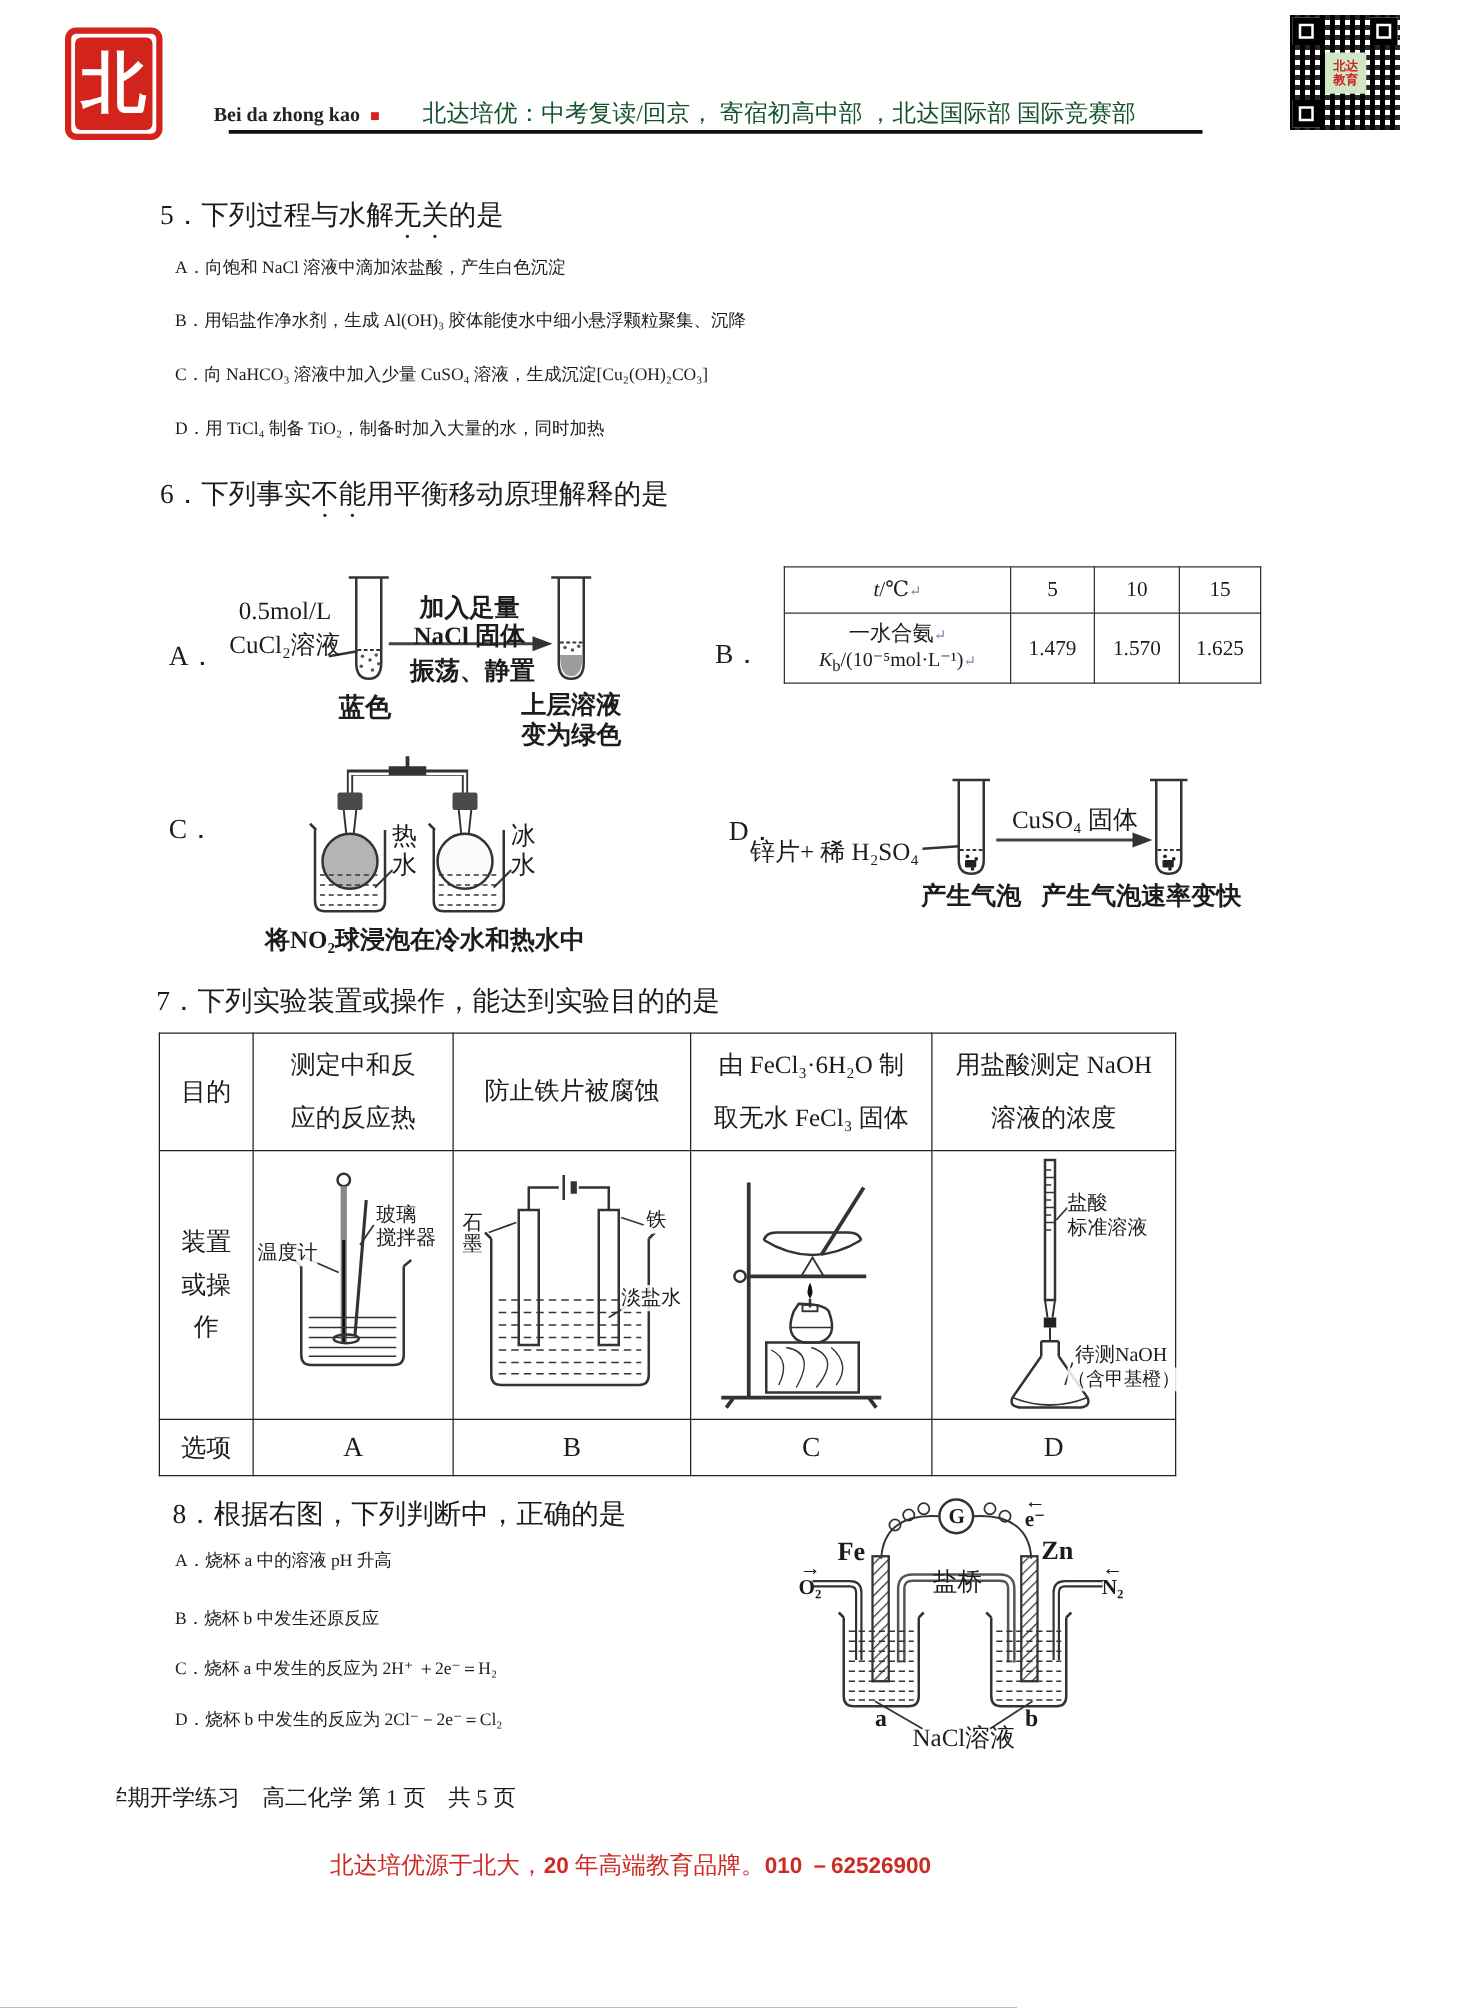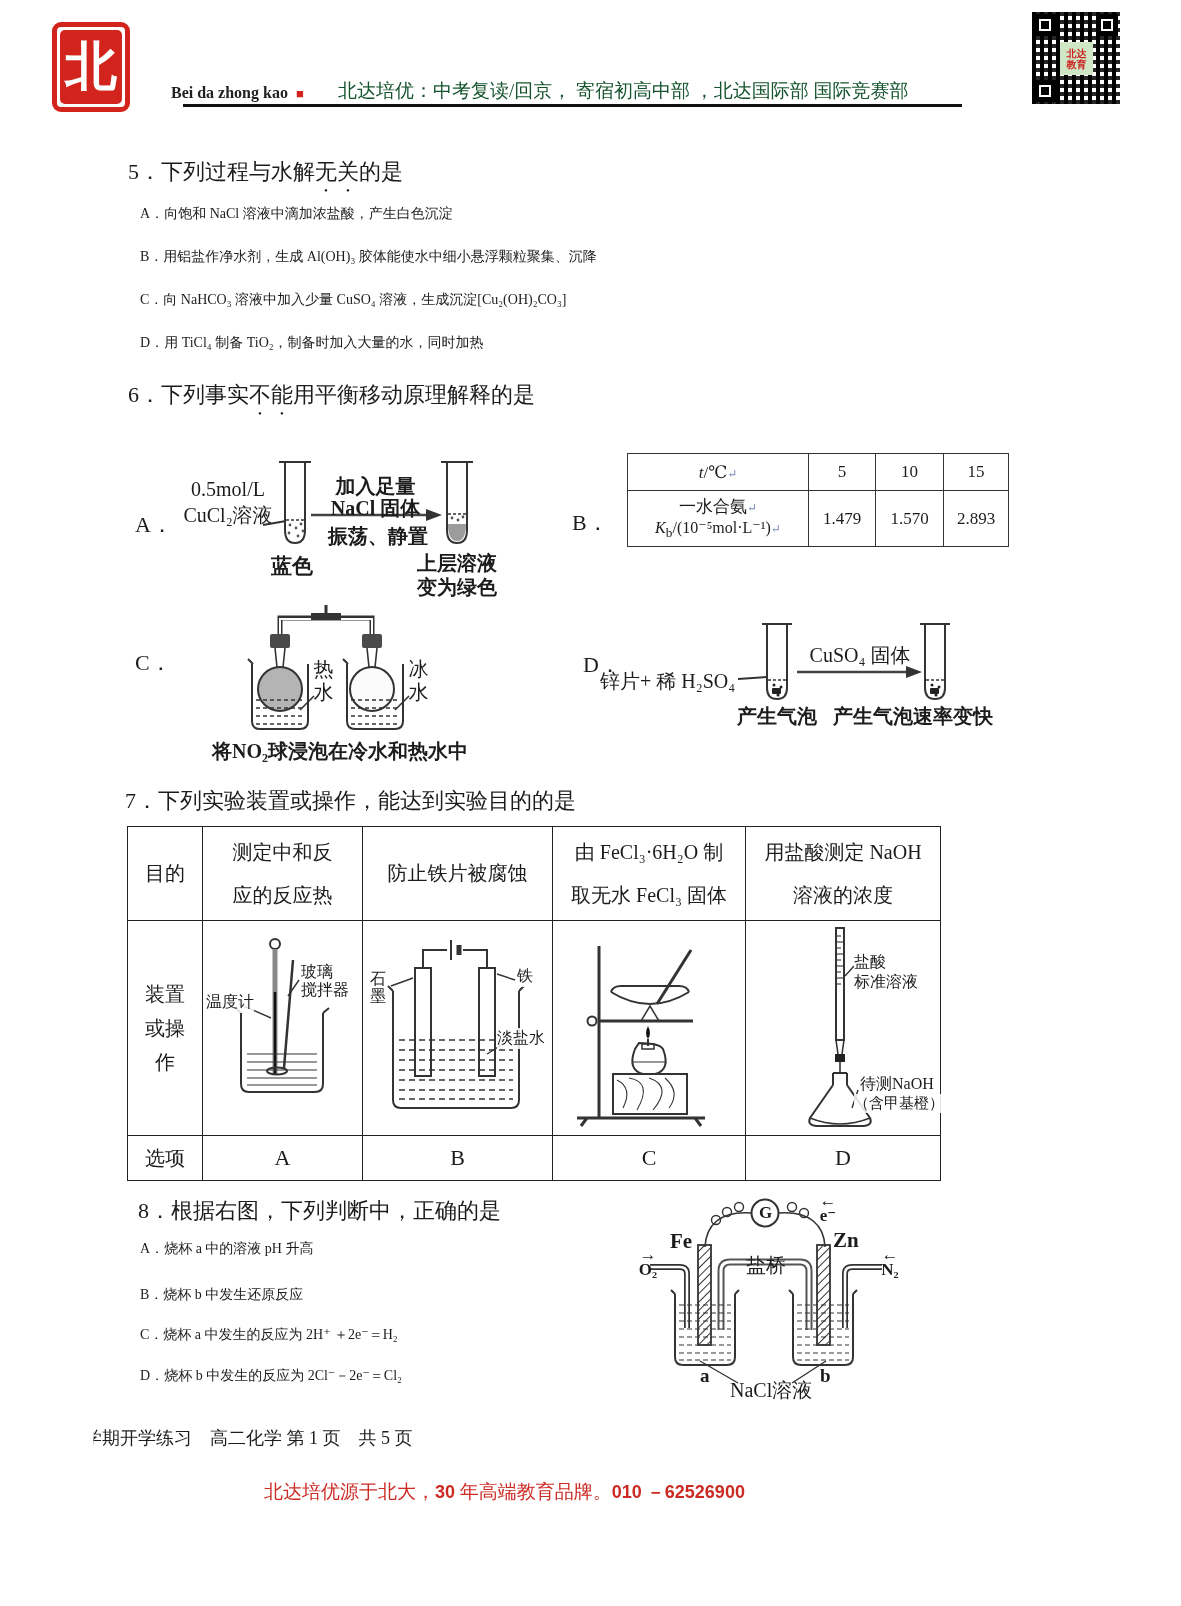--- a/index.html
+++ b/index.html
@@ -151,21 +151,21 @@
       <td>10</td>
       <td>15</td>
     </tr>
     <tr style="height:56px;">
       <td>
         <div><span>一水合氨</span><span class="ret">↵</span></div>
         <div style="font-size:16px;"><i>K</i><sub>b</sub><span>/(10⁻⁵mol·L⁻¹)</span><span class="ret">↵</span></div>
       </td>
       <td>1.479</td>
       <td>1.570</td>
-      <td>2.893</td>
+      <td>1.625</td>
     </tr>
   </tbody>
     </table>
 
   <div class="abs" style="left:128px;top:588px;width:445px;height:180px;">
     <svg width="445" height="180" viewBox="0 0 445 180">
       <g stroke="#333" fill="none">
         <path d="M152,48 V30 H244 V48" stroke-width="5"></path>
         <path d="M152,48 V31 H244 V48" stroke="#fff" stroke-width="2"></path>
         <line x1="198" y1="17" x2="198" y2="27" stroke-width="3"></line>
@@ -467,16 +467,16 @@
     </div>
     <div class="abs b" style="left:80px;top:180px;font-size:19px;">a</div>
     <div class="abs b" style="left:200px;top:180px;font-size:19px;">b</div>
     <div class="abs diaglbl" style="left:110px;top:192px;">NaCl溶液</div>
   </div>
 
   <div class="abs footer-black">
     <span class="clipchar">学</span><span>期开学练习　高二化学 第 1 页　共 5 页</span>
   </div>
   <div class="abs footer-red">
-    <span>北达培优源于北大，</span><span class="bb">30</span><span> 年高端教育品牌。</span><span class="bb">010 －62526900</span>
+    <span>北达培优源于北大，</span><span class="bb">20</span><span> 年高端教育品牌。</span><span class="bb">010 －62526900</span>
   </div>
 
 </div>
 
 </body></html>

